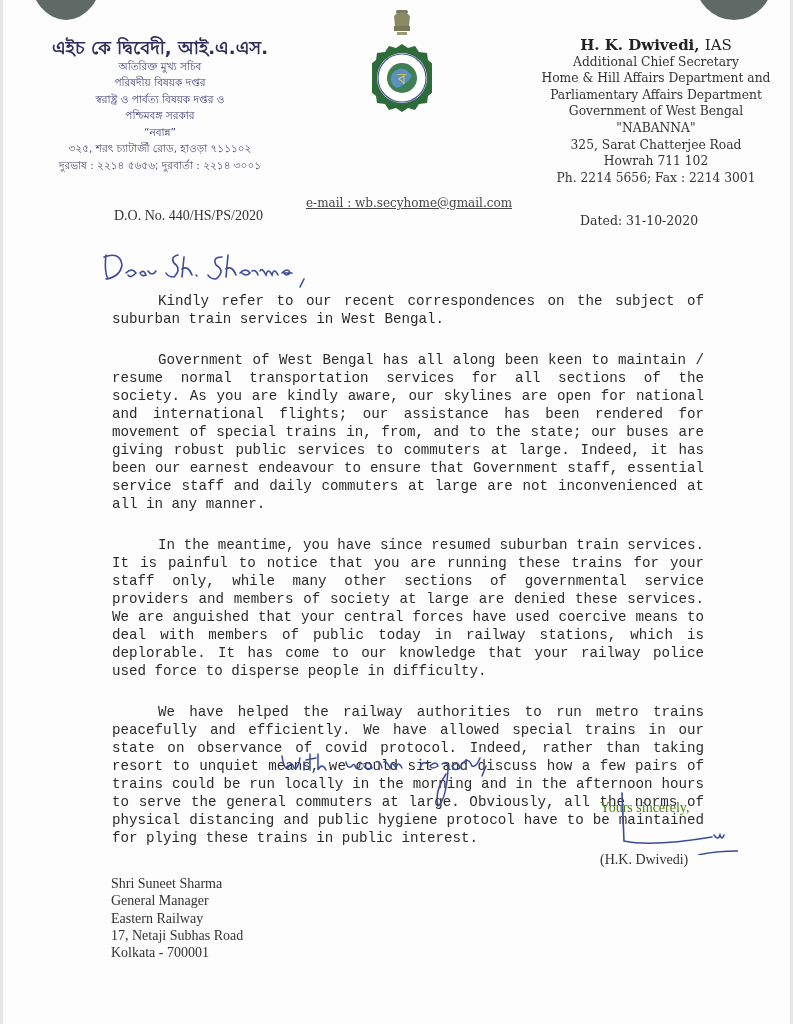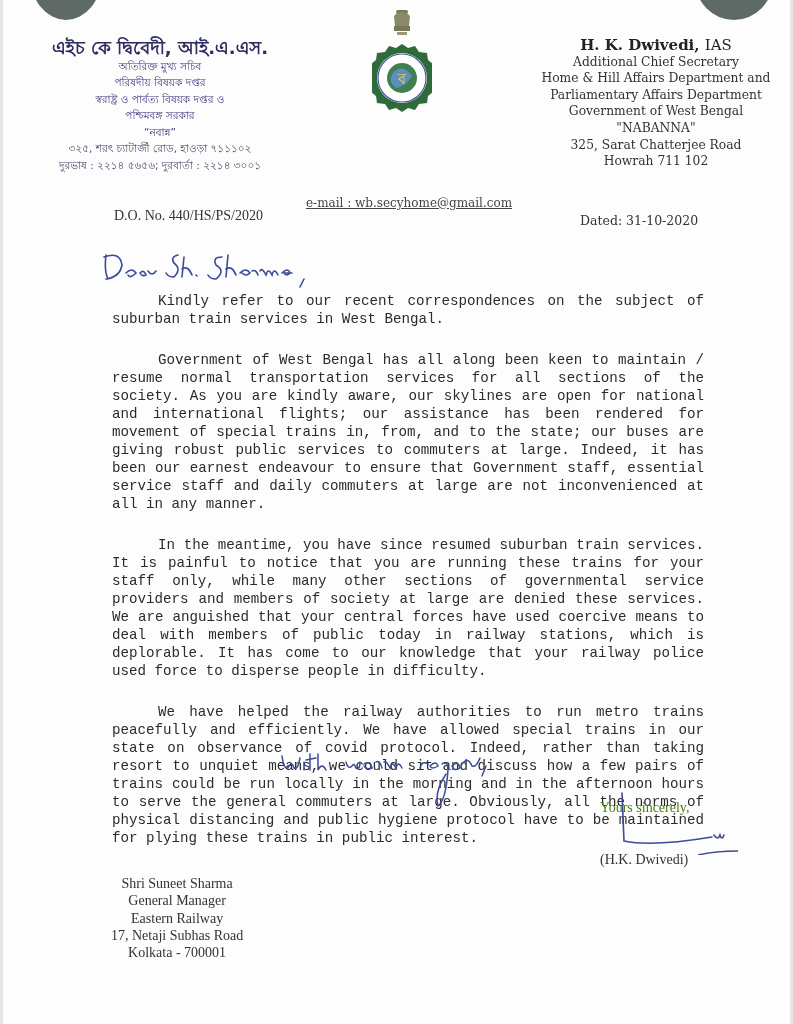--- a/index.html
+++ b/index.html
@@ -25,21 +25,21 @@
 
   .salutation { position: absolute; left: 100px; top: 243px; width: 260px; height: 48px; }
   .body { position: absolute; left: 112px; top: 292px; width: 592px; font-size: 14.2px; line-height: 18px; text-align: justify; color: #2b2b2b; }
   .body p { margin: 0 0 23px 0; text-indent: 46px; font-family: Liberation Mono, monospace; }
 
   .regards { position: absolute; left: 276px; top: 748px; width: 230px; height: 70px; }
   .closing { position: absolute; left: 600px; top: 800px; font-size: 14px; color: #4d7c0f; }
   .sig { position: absolute; left: 612px; top: 785px; width: 130px; height: 70px; }
   .signame { position: absolute; left: 600px; top: 852px; font-size: 14px; color: #333; }
 
-  .addr { position: absolute; left: 111px; top: 875px; font-size: 14px; line-height: 17.3px; color: #333; text-align: center; }
+  .addr { position: absolute; left: 111px; top: 875px; font-size: 14px; line-height: 17.3px; color: #333; }
 </style>
 </head>
 <body>
 
 <div class="edge l"></div>
 <div class="edge r"></div>
 <div class="dot left"></div>
 <div class="dot right"></div>
 
 <div class="bn">
@@ -72,20 +72,21 @@
 
 <div class="en">
   <div class="name"><span>H. K. Dwivedi,</span> <span class="ias">IAS</span></div>
   <div>Additional Chief Secretary</div>
   <div>Home &amp; Hill Affairs Department and</div>
   <div>Parliamentary Affairs Department</div>
   <div>Government of West Bengal</div>
   <div>"NABANNA"</div>
   <div>325, Sarat Chatterjee Road</div>
   <div>Howrah 711 102</div>
+  <div>Ph. 2214 5656; Fax : 2214 3001</div>
 </div>
 
 <div class="email">e-mail : wb.secyhome@gmail.com</div>
 <div class="dono">D.O. No. 440/HS/PS/2020</div>
 <div class="dated">Dated: 31-10-2020</div>
 
 <svg class="salutation" viewBox="0 0 260 48">
   <title>Dear Sh. Sharma,</title>
   <g fill="none" stroke="#3d4a9a" stroke-width="1.6" stroke-linecap="round">
     <path d="M6,12 Q4,28 8,36 M4,14 Q20,8 22,22 Q20,34 6,36"></path>

